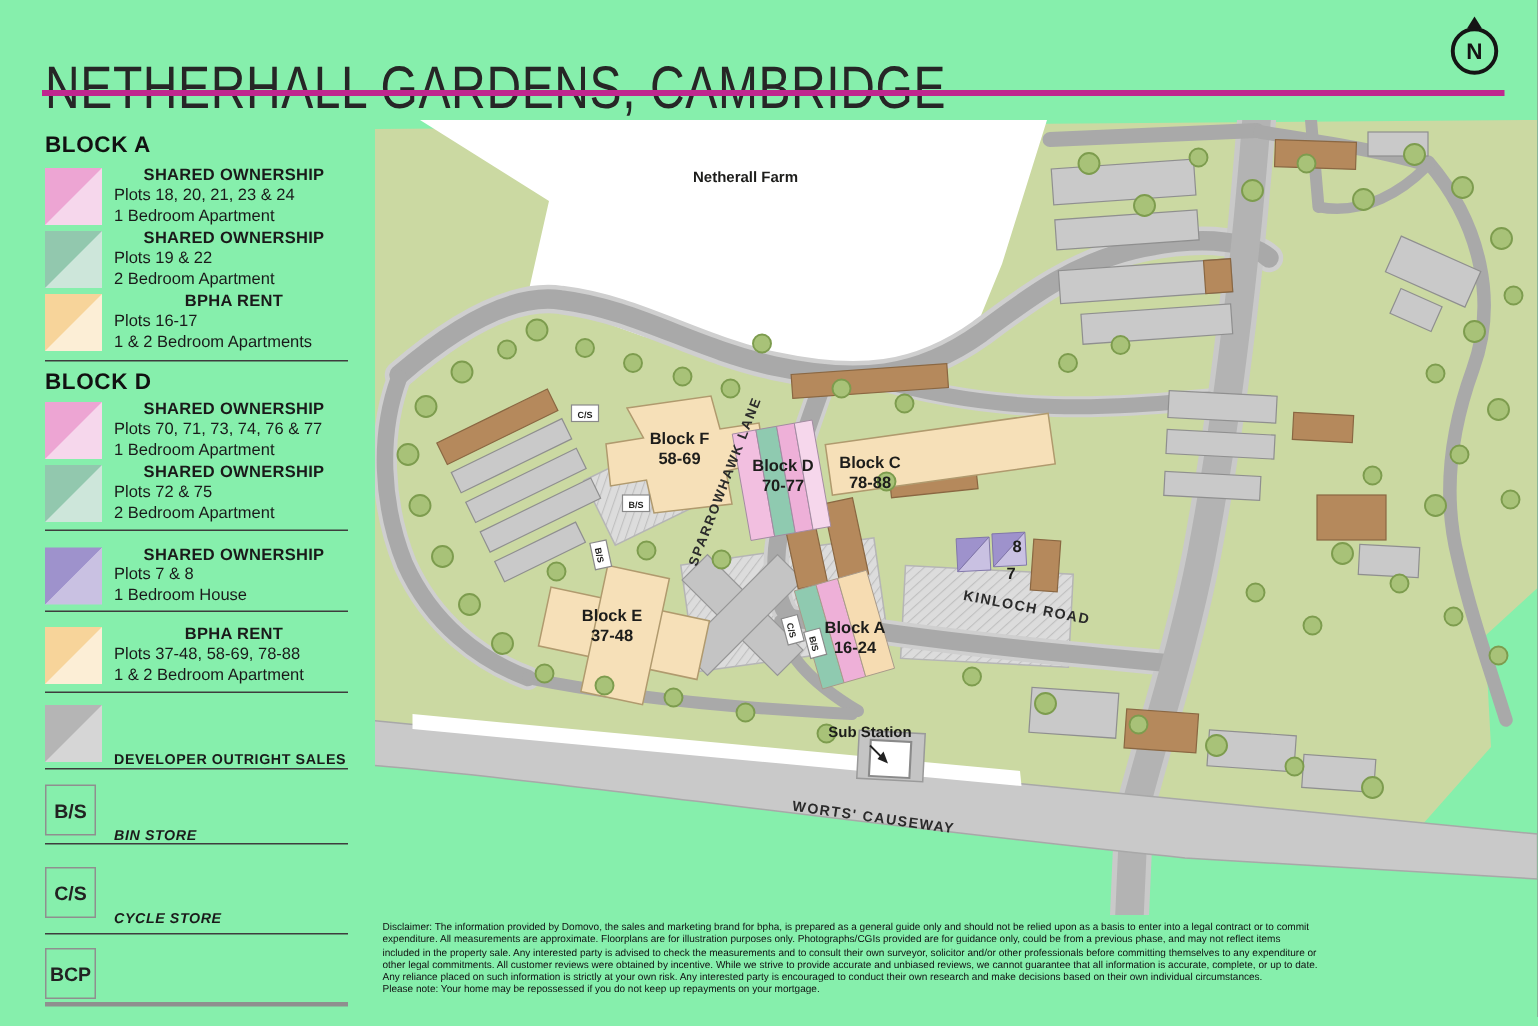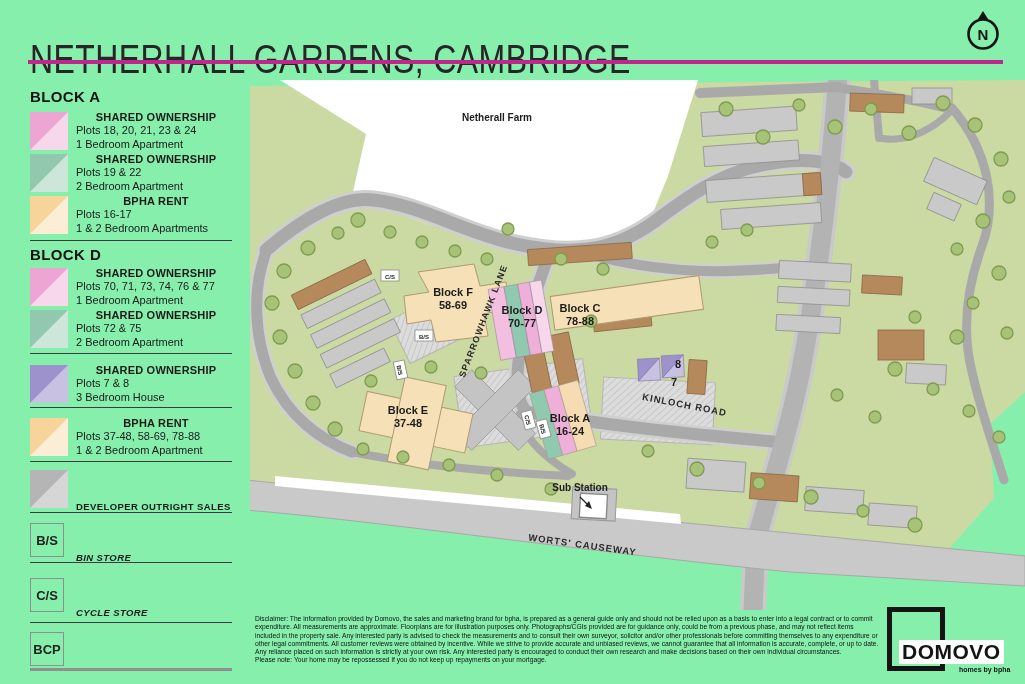--- a/index.html
+++ b/index.html
@@ -106,21 +106,21 @@
         </div>
     </div>
 
     <div class="dv" style="top:353px"></div>
 
     <div class="li" style="top:365px">
       <div class="sw purple"></div>
       <div class="tx">
           <b>SHARED OWNERSHIP</b>
           <span class="ln">Plots 7 &amp; 8</span>
-          <span class="ln">3 Bedroom House</span>
+          <span class="ln">1 Bedroom House</span>
         </div>
     </div>
 
     <div class="dv" style="top:407px"></div>
 
     <div class="li" style="top:418px">
       <div class="sw orange"></div>
       <div class="tx">
           <b>BPHA RENT</b>
           <span class="ln">Plots 37-48, 58-69, 78-88</span>
@@ -395,19 +395,14 @@
       <text transform="translate(236,242) rotate(-69)" text-anchor="middle" font-size="9" font-weight="700" letter-spacing="1.2" fill="#2b2b2b">SPARROWHAWK LANE</text>
       <text transform="translate(434,328) rotate(11)" text-anchor="middle" font-size="9.5" font-weight="700" letter-spacing="1" fill="#2b2b2b">KINLOCH ROAD</text>
       <text transform="translate(332,468) rotate(8)" text-anchor="middle" font-size="9.5" font-weight="700" letter-spacing="1" fill="#2b2b2b">WORTS' CAUSEWAY</text>
     </g>
   </svg>
   </div>
 
   <p class="disclaimer"><span>Disclaimer: The information provided by Domovo, the sales and marketing brand for bpha, is prepared as a general guide only and should not be relied upon as a basis to enter into a legal contract or to commit expenditure. All measurements are approximate. Floorplans are for illustration purposes only. Photographs/CGIs provided are for guidance only, could be from a previous phase, and may not reflect items included in the property sale. Any interested party is advised to check the measurements and to consult their own surveyor, solicitor and/or other professionals before committing themselves to any expenditure or other legal commitments. All customer reviews were obtained by incentive. While we strive to provide accurate and unbiased reviews, we cannot guarantee that all information is accurate, complete, or up to date. Any reliance placed on such information is strictly at your own risk. Any interested party is encouraged to conduct their own research and make decisions based on their own individual circumstances.</span><br>
   <span>Please note: Your home may be repossessed if you do not keep up repayments on your mortgage.</span></p>
 
-  <div class="logo">
-    <div class="logo-square"></div>
-    <div class="logo-word">DOMOVO</div>
-    <div class="logo-tag">homes by bpha</div>
-  </div>
 
 </div>
 
 </body></html>

